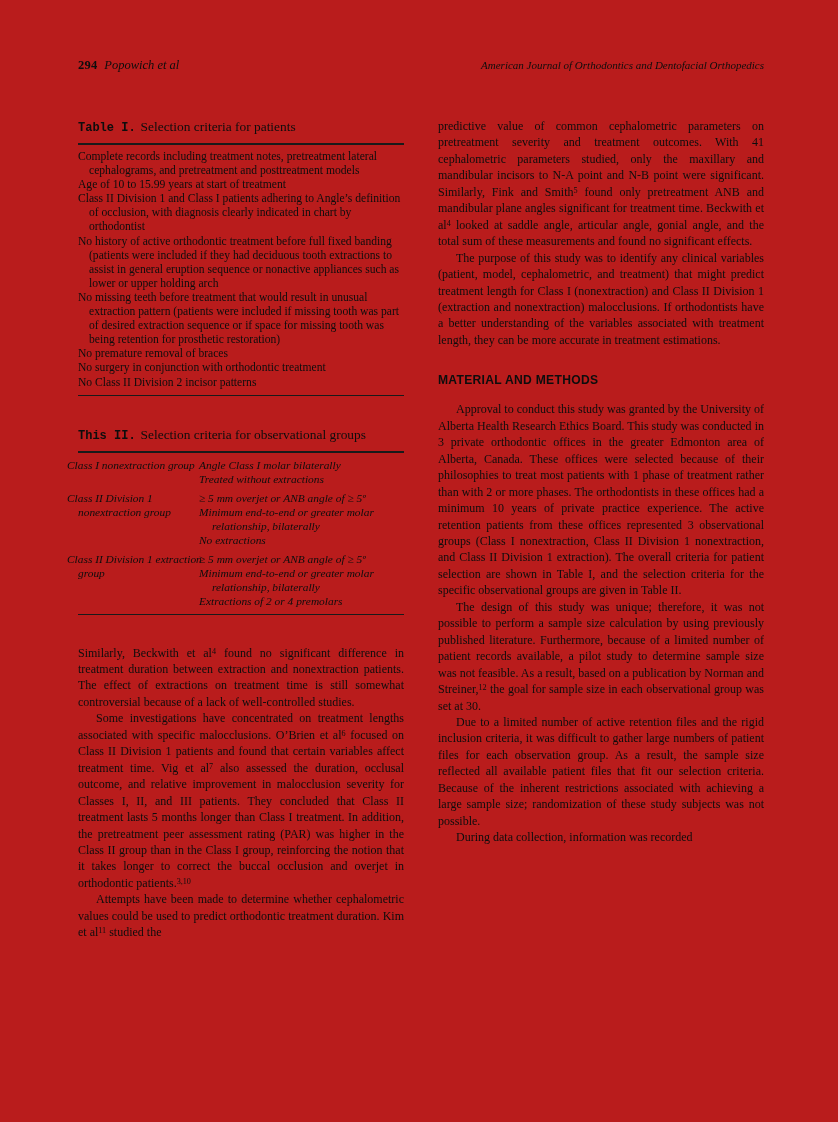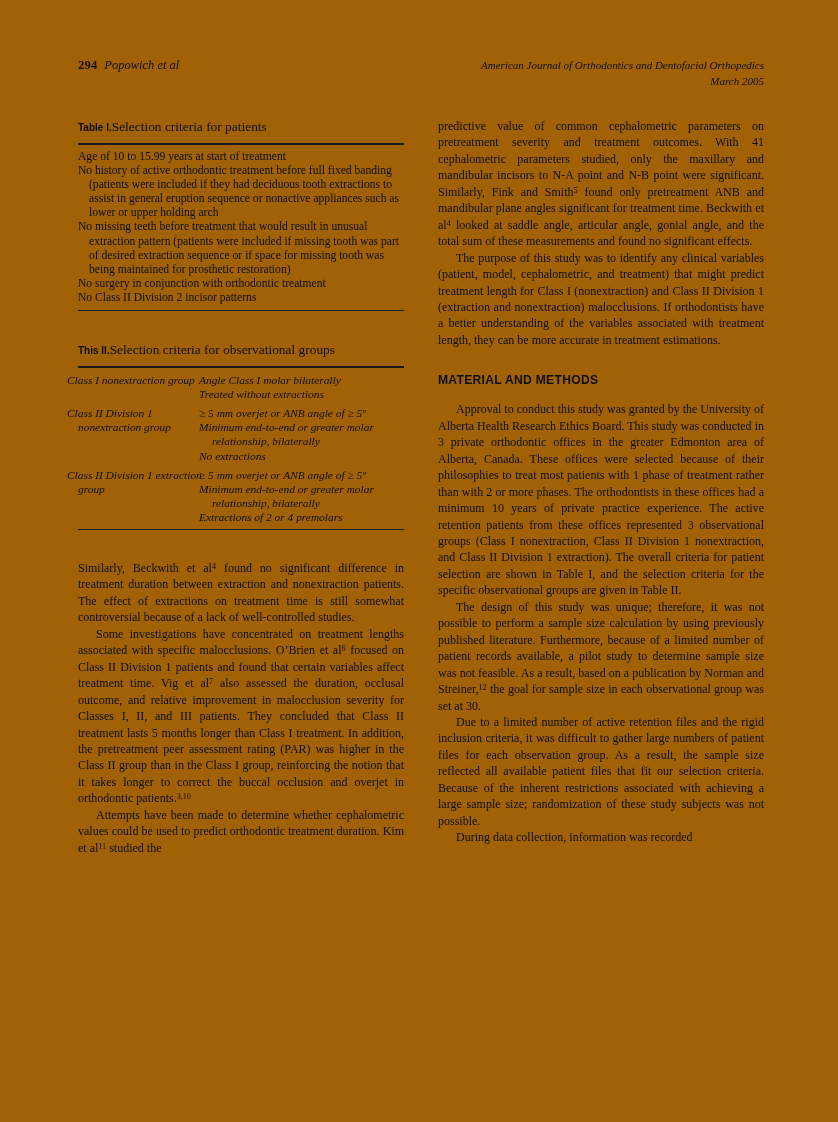--- a/index.html
+++ b/index.html
@@ -8,21 +8,21 @@
     background: #ffffff;
   }
   body {
     font-family: "Liberation Serif", "DejaVu Serif", serif;
     color: #0d0d0d;
   }
   #page {
     position: relative;
     width: 838px;
     height: 1122px;
-    background: #a16207;
+    background: #b91c1c;
     overflow: hidden;
   }
 
   
   #running-head {
     position: absolute;
     left: 78px;
     top: 58px;
     width: 686px;
     height: 42px;
@@ -74,26 +74,27 @@
   .table-block {
     margin-bottom: 6px;
   }
   .table-title {
     font-size: 13.4px;
     line-height: 18px;
     padding-bottom: 6px;
     white-space: nowrap;
   }
   .table-title .tlabel {
-    font-family: Liberation Sans, sans-serif;
+    font-family: Liberation Mono, monospace;
     font-weight: bold;
-    font-size: 10px;
+    font-size: 12px;
     margin-top: 48px;
   }
   .table-title .tcaption {
+    margin-left: 5px;
     text-align: center;
   }
   .rule-thick {
     border-top: 2.2px solid #1a1a1a;
     height: 0;
     font-size: 0;
     line-height: 0;
   }
   .rule-thin {
     border-top: 1.1px solid #1a1a1a;
@@ -164,37 +165,39 @@
 <body>
 
 <div id="page">
 
   <div id="running-head">
     <div class="rh-left">
       <span class="folio">294</span><span class="authors">Popowich et al</span>
     </div>
     <div class="rh-right">
       <div>American Journal of Orthodontics and Dentofacial Orthopedics</div>
-      <div>March 2005</div>
     </div>
   </div>
 
   <div id="columns">
 
     <div class="col" id="col-left">
 
       <div class="table-block">
         <div class="table-title">
           <span class="tlabel">Table I.</span><span class="tcaption">Selection criteria for patients</span>
         </div>
         <div class="rule-thick"></div>
         <div class="tbody" id="t1-body">
+            <div class="crit-row">Complete records including treatment notes, pretreatment lateral cephalograms, and pretreatment and posttreatment models</div>
             <div class="crit-row">Age of 10 to 15.99 years at start of treatment</div>
+            <div class="crit-row">Class II Division 1 and Class I patients adhering to Angle’s definition of occlusion, with diagnosis clearly indicated in chart by orthodontist</div>
             <div class="crit-row">No history of active orthodontic treatment before full fixed banding (patients were included if they had deciduous tooth extractions to assist in general eruption sequence or nonactive appliances such as lower or upper holding arch</div>
-            <div class="crit-row">No missing teeth before treatment that would result in unusual extraction pattern (patients were included if missing tooth was part of desired extraction sequence or if space for missing tooth was being maintained for prosthetic restoration)</div>
+            <div class="crit-row">No missing teeth before treatment that would result in unusual extraction pattern (patients were included if missing tooth was part of desired extraction sequence or if space for missing tooth was being retention for prosthetic restoration)</div>
+            <div class="crit-row">No premature removal of braces</div>
             <div class="crit-row">No surgery in conjunction with orthodontic treatment</div>
             <div class="crit-row">No Class II Division 2 incisor patterns</div>
           </div>
         <div class="rule-thin"></div>
       </div>
 
       <div class="gap-md"></div>
 
       <div class="table-block">
         <div class="table-title">

